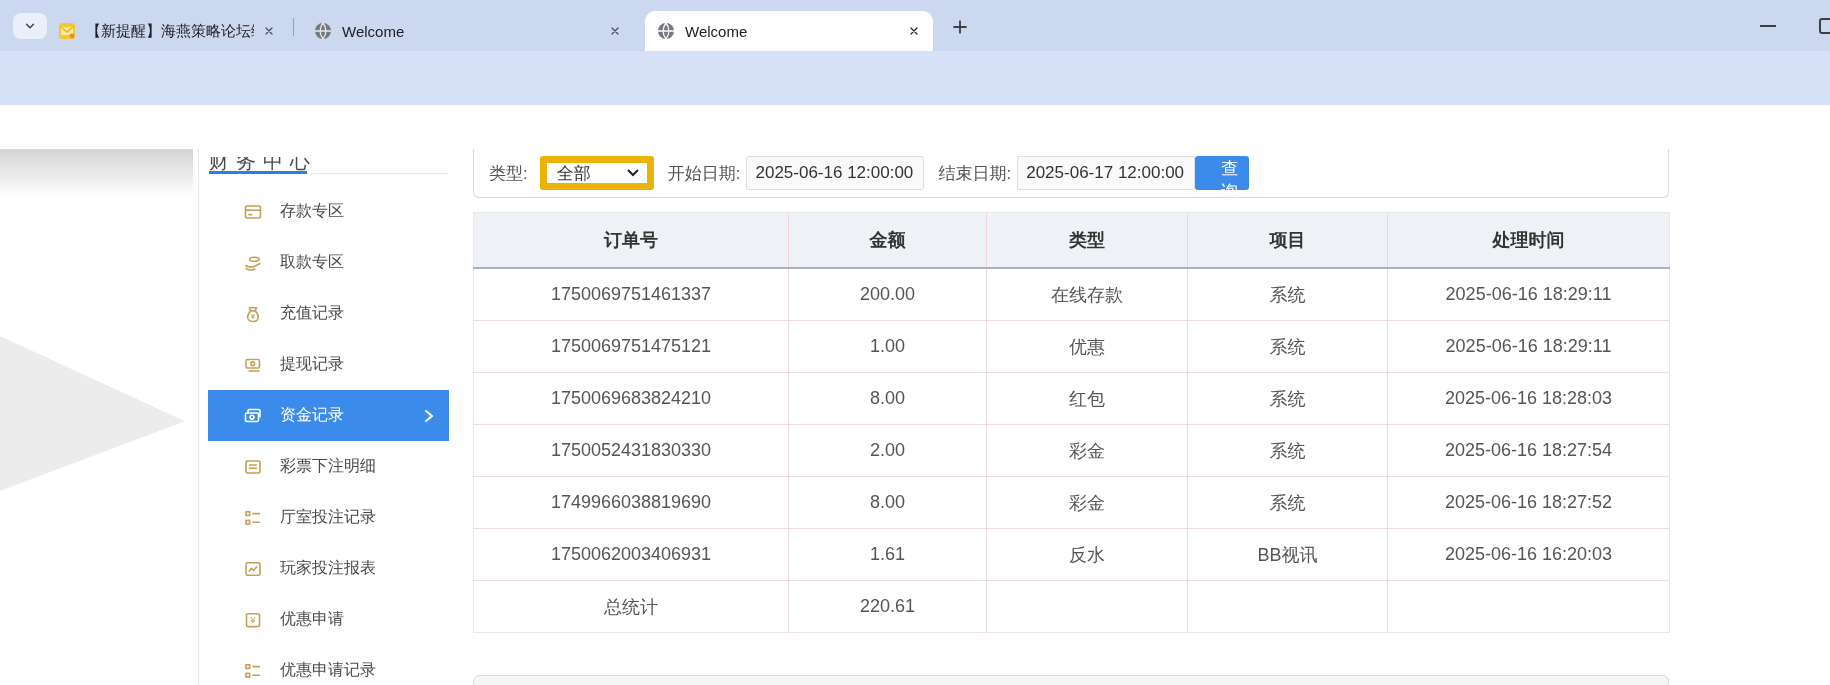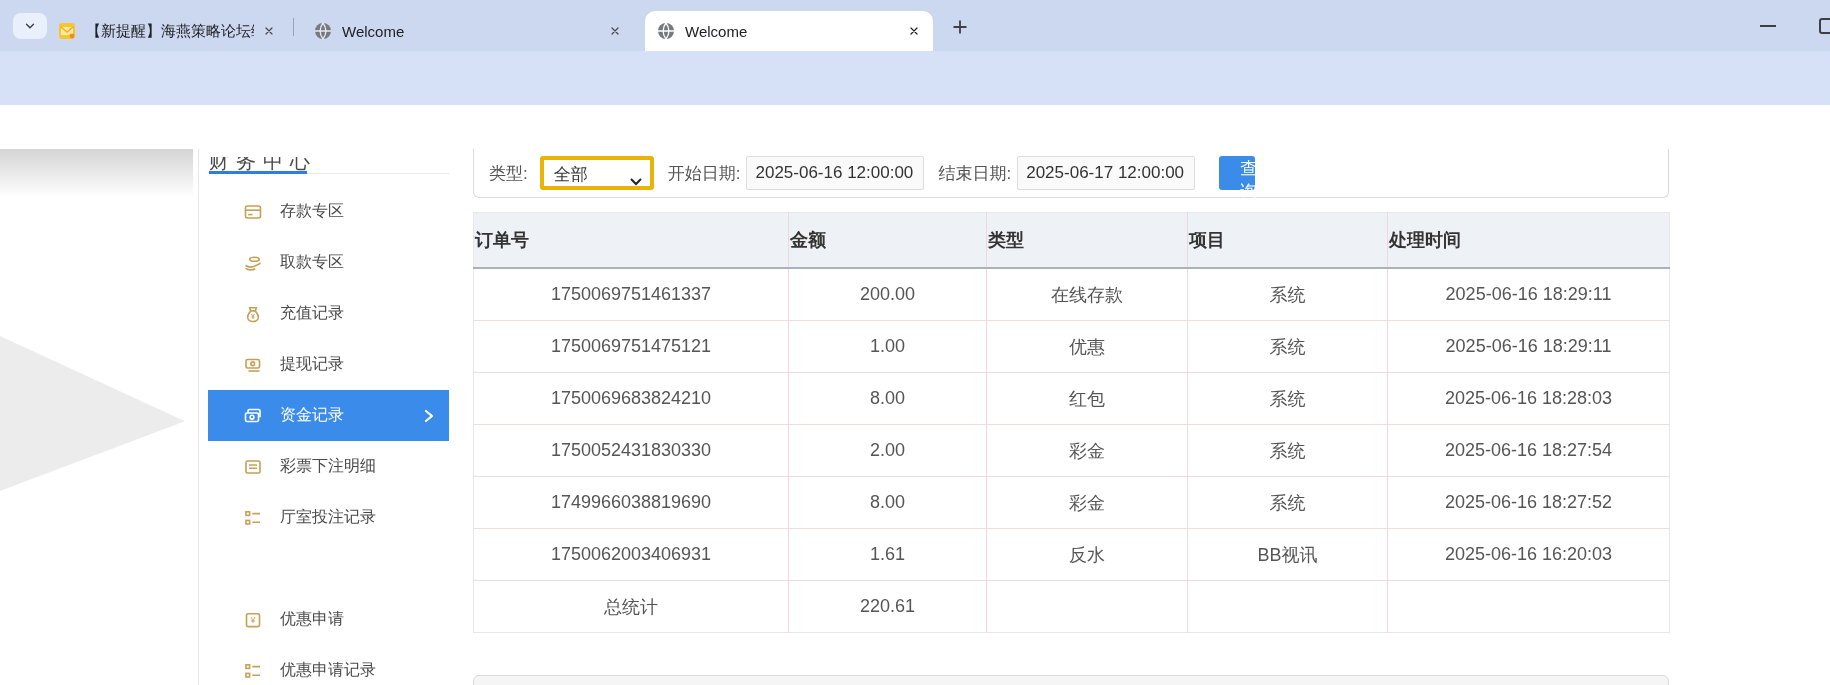--- a/index.html
+++ b/index.html
@@ -43,29 +43,29 @@
 
   .side-item{left:208px;width:241px;height:51px;display:flex;align-items:center;cursor:pointer;color:#c3a156;}
   .side-item .icn{margin-left:35px;width:20px;height:20px;flex:0 0 20px;}
   .side-item .lbl{margin-left:17px;font-size:16px;color:#4a4a4a;white-space:nowrap;}
   .side-item.active{background:#3a8bea;color:#fff;}
   .side-item.active .lbl{color:#fff;}
   .side-item .chev{margin-left:auto;margin-right:14px;}
 
   .filter-panel{left:473px;top:0;width:1196px;height:49px;background:#fff;border:1px solid #dadada;border-top:none;border-radius:0 0 6px 6px;box-sizing:border-box;display:flex;align-items:center;padding-left:15px;}
   .flabel{font-size:17px;color:#555;white-space:nowrap;}
-  .fselect{margin-left:12px;width:114px;height:34px;border:4px solid #eab308;border-radius:3px;background:#fff;display:flex;align-items:flex-end;box-sizing:border-box;padding:0 8px 0 10px;font-size:17px;color:#333;cursor:pointer;}
+  .fselect{margin-left:12px;width:114px;height:34px;border:7px solid #eab308;border-radius:3px;background:#fff;display:flex;align-items:center;box-sizing:border-box;padding:0 8px 0 10px;font-size:17px;color:#333;cursor:pointer;}
   .fselect .caret{margin-left:auto;}
   .fdate{margin-left:6px;width:178px;height:34px;border:1px solid #ddd;border-radius:2px;background:#fafafa;box-sizing:border-box;font-size:17px;color:#333;padding:0 8px;font-family:"Liberation Sans",sans-serif;}
   .ml12{margin-left:14px;}
-  .fbtn{margin-left:24px;width:36px;height:34px;background:#3a8bea;border:none;border-radius:3px;color:#fff;font-size:17px;cursor:pointer;font-family:"Liberation Sans",sans-serif;padding-left:21px;}
+  .fbtn{width:54px;height:34px;background:#3a8bea;border:none;border-radius:3px;color:#fff;font-size:17px;cursor:pointer;font-family:"Liberation Sans",sans-serif;padding-left:21px;}
 
   .tbl-wrap{left:473px;top:63px;}
   table.rec{border-collapse:collapse;width:1196px;background:#fff;border:1px solid #e8e8e8;table-layout:fixed;}
-  table.rec th{height:52px;background:#eef1f5;font-weight:bold;font-size:18px;color:#333;border-bottom:2px solid #a9b1ba;text-align:left;}
+  table.rec th{height:52px;background:#eef1f5;font-weight:bold;font-size:18px;color:#333;border-bottom:2px solid #a9b1ba;text-align:center;}
   table.rec th+th,table.rec td+td{border-left:1px solid #f0d8d8;}
   table.rec td{height:49px;text-align:center;font-size:18px;color:#555;border-top:1px solid #f0dcdc;overflow:hidden;white-space:nowrap;}
   table.rec tbody tr:first-child td{border-top:none;}
 
   .bottom-strip{left:473px;top:526px;width:1196px;height:12px;background:#f5f5f5;border:1px solid #dadada;border-radius:6px 6px 0 0;box-sizing:border-box;}
 </style>
 </head>
 <body>
 
 <div id="screen">
@@ -259,20 +259,27 @@
           <path d="M9.4 5.6H17M9.4 14.2H17"></path>
         </svg>
       <span class="lbl">厅室投注记录</span>
     </div>
     <div class="abs side-item" style="top:292px;">
       <svg class="icn" viewBox="0 0 20 20" fill="none" stroke="currentColor" stroke-width="1.6">
           <rect x="3" y="4" width="14" height="12" rx="1.5"></rect>
           <path d="M6 8h8M6 11.2h8"></path>
         </svg>
       <span class="lbl">彩票下注明细</span>
+    </div>
+    <div class="abs side-item" style="top:394px;">
+      <svg class="icn" viewBox="0 0 20 20" fill="none" stroke="currentColor" stroke-width="1.6">
+          <rect x="3" y="3.8" width="14" height="12.4" rx="1.5"></rect>
+          <path d="M5.8 12.4l2.8-3 2 2 3.4-4"></path>
+        </svg>
+      <span class="lbl">玩家投注报表</span>
     </div>
     <div class="abs side-item" style="top:445px;">
       <svg class="icn" viewBox="0 0 20 20" fill="none" stroke="currentColor" stroke-width="1.6">
           <rect x="3.5" y="3.8" width="13" height="12.8" rx="1.5"></rect>
           <text x="10" y="13.4" font-size="9" text-anchor="middle" fill="currentColor" stroke="none">¥</text>
         </svg>
       <span class="lbl">优惠申请</span>
     </div>
     <div class="abs side-item" style="top:496px;">
       <svg class="icn" viewBox="0 0 20 20" fill="none" stroke="currentColor" stroke-width="1.6">

